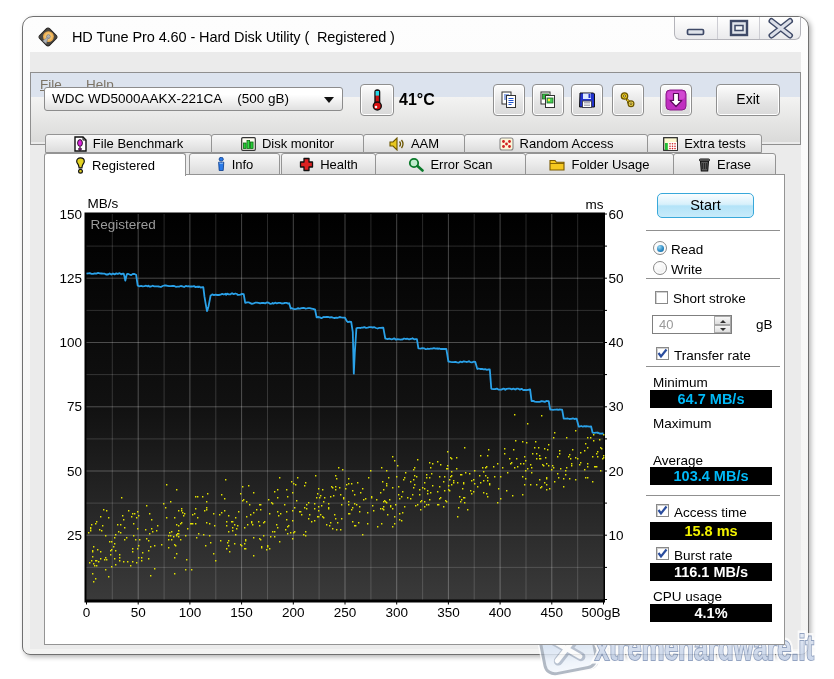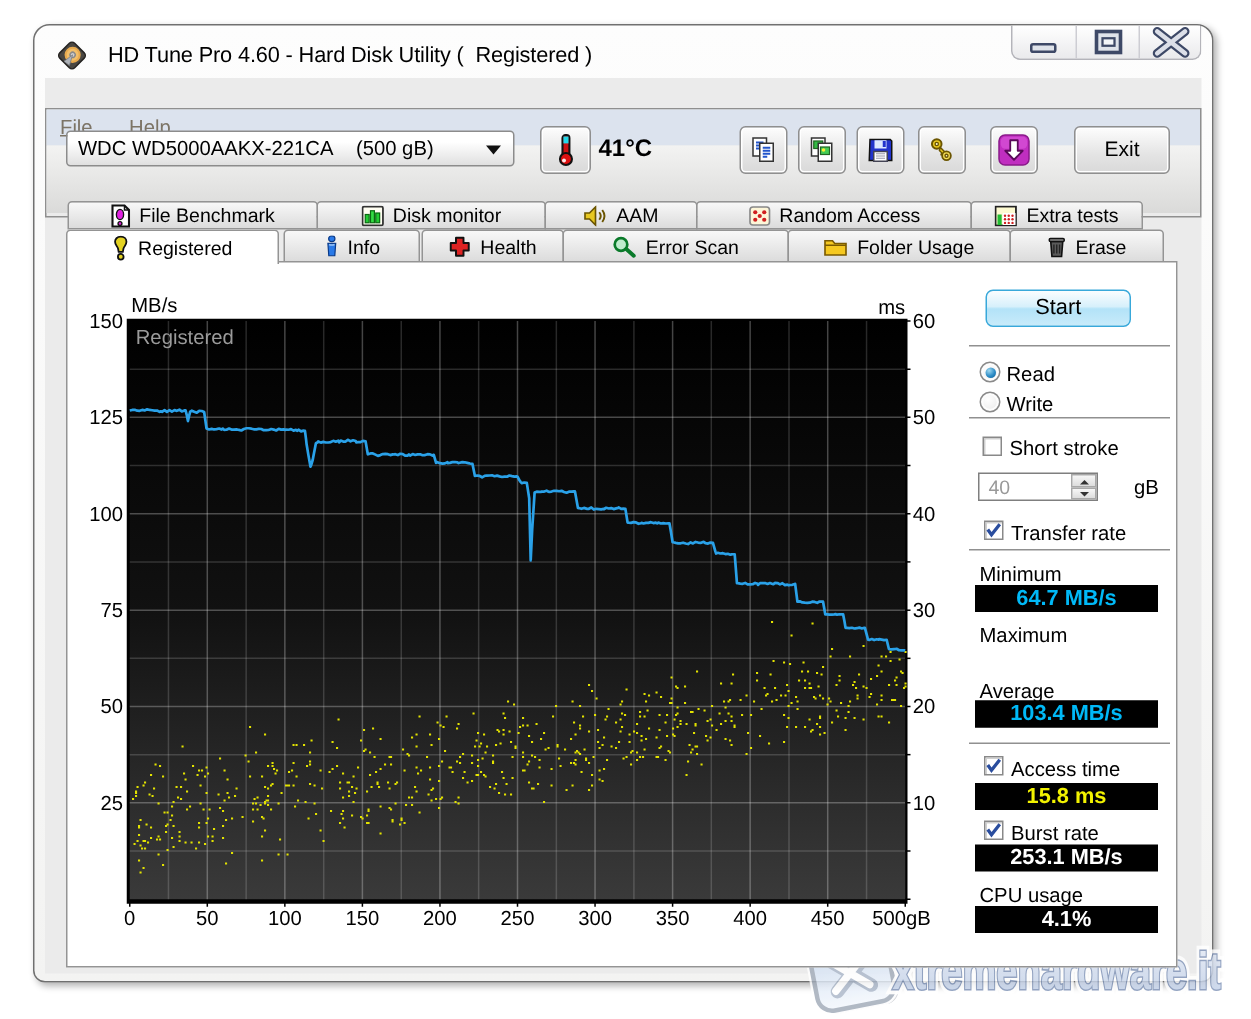--- a/index.html
+++ b/index.html
@@ -385,21 +385,21 @@
         </svg>
       </div>
       <div class="rlab" style="left:629px; top:330px;">Access time</div>
 <div class="vbox yel" style="top:347px;">15.8 ms</div>
 <div class="cb" style="left:611px; top:372px;">
         <svg width="13" height="13" viewBox="0 0 13 13" style="position:absolute;left:-1px;top:-1px">
           <path d="M2.5 6 L5 9.5 L10.5 2.5" fill="none" stroke="#2a4d9e" stroke-width="2.2"></path>
         </svg>
       </div>
       <div class="rlab" style="left:629px; top:373px;">Burst rate</div>
-<div class="vbox wht" style="top:388px;">253.1 MB/s</div>
+<div class="vbox wht" style="top:388px;">116.1 MB/s</div>
 <div class="rlab" style="left:608px; top:414px;">CPU usage</div>
 <div class="vbox wht" style="top:429px;">4.1%</div>
 
   </div>
 </div>
 
 <svg style="position:absolute; left:535px; top:620px;" width="299" height="59" viewBox="0 0 299 59">
 <defs>
       <linearGradient id="wmg" x1="0" y1="0" x2="0" y2="1">
 <stop offset="0" stop-color="#c8d9f0"></stop>

